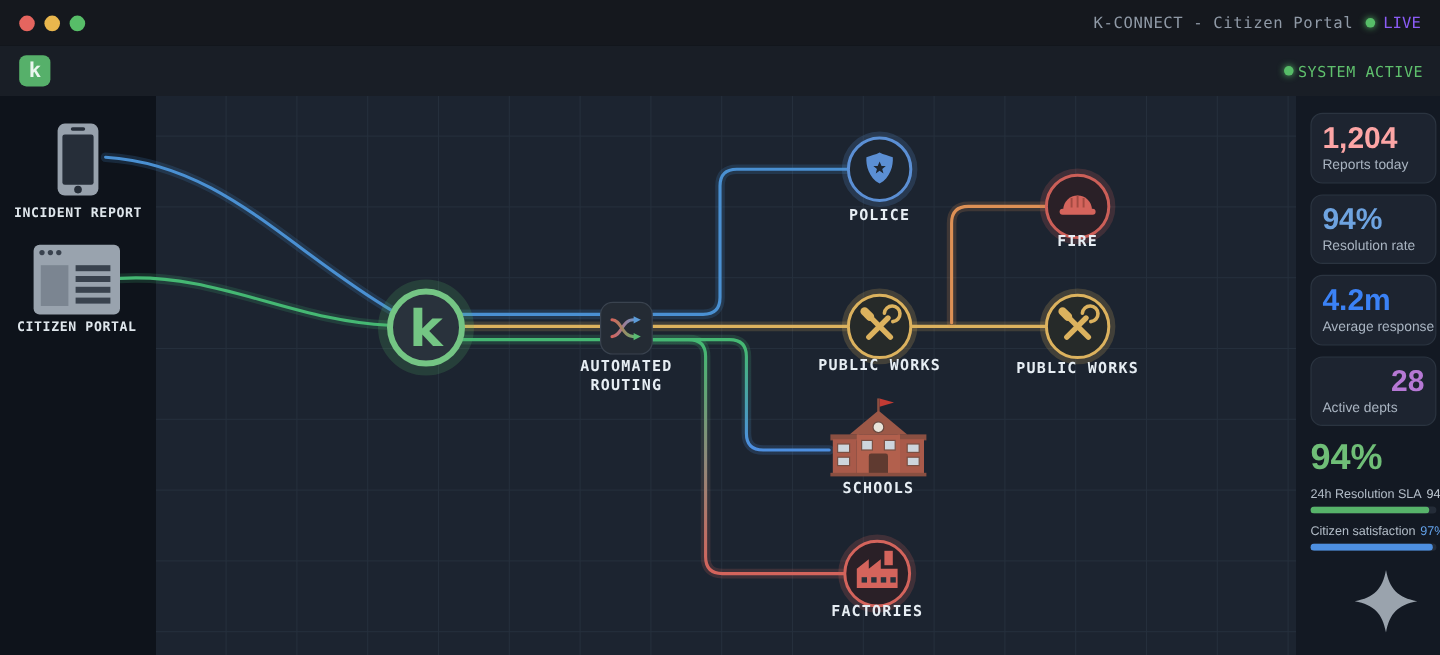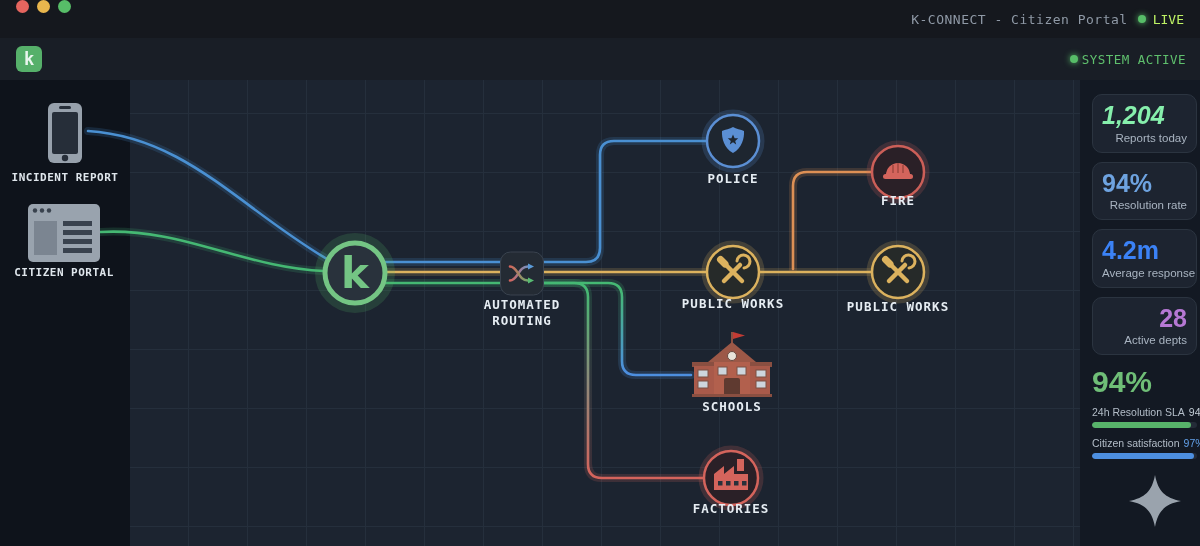--- a/index.html
+++ b/index.html
@@ -1,27 +1,27 @@
 <!DOCTYPE html>
 <html><head>
 <meta charset="utf-8">
 <style>
   html,body{margin:0;padding:0;background:#0b0e13;}
   #app{position:relative;width:1200px;height:546px;overflow:hidden;
        font-family:"DejaVu Sans Mono",monospace;background:#10141c;}
 
   
   .titlebar{position:absolute;left:0;top:0;width:1200px;height:38px;background:#15181e;
-            border-bottom:1px solid #06080b;display:flex;}
+            border-bottom:1px solid #06080b;display:flex;align-items:center;}
   .lights{display:flex;gap:8px;margin-left:16px;}
   .light{width:13px;height:13px;border-radius:50%;}
   .light.red{background:#e5655f;} .light.yellow{background:#e9b64d;} .light.green{background:#57bd68;}
   .titlebar-right{margin-left:auto;display:flex;align-items:center;gap:10px;padding-right:16px;}
   .titlebar-title{color:#8f99a6;font-size:13px;letter-spacing:.5px;}
-  .live{display:flex;align-items:center;gap:7px;color:#bef264;font-size:13px;}
+  .live{display:flex;align-items:center;gap:7px;color:#8b5cf6;font-size:13px;}
   .dot{width:8px;height:8px;border-radius:50%;background:#57bd68;box-shadow:0 0 6px #57bd68;}
 
   
   .appbar{position:absolute;left:0;top:38px;width:1200px;height:42px;background:#191e26;
           border-bottom:1px solid #262c35;display:flex;align-items:center;}
   .logo{width:26px;height:26px;border-radius:6px;background:#56b06a;color:#eaf6ee;
         display:flex;align-items:center;justify-content:center;font-size:17px;font-weight:bold;margin:0 12px 0 16px;}
   .appbar-title{color:#9aa5b1;font-size:13px;letter-spacing:.5px;}
   .appbar-right{margin-left:auto;display:flex;align-items:center;gap:4px;padding-right:14px;
                 color:#5fc06d;font-size:12.5px;letter-spacing:.5px;}
@@ -42,21 +42,21 @@
   .sgf{stroke:url(#gFact);} .sgs{stroke:url(#gSch);}
   .lbl{font:600 12.5px "DejaVu Sans Mono",monospace;fill:#e6edf3;letter-spacing:1px;text-anchor:middle;}
   .lbl-sm{font:600 11px "DejaVu Sans Mono",monospace;fill:#dfe6ec;letter-spacing:.5px;text-anchor:middle;}
 
   
   .sidebar{position:absolute;left:1080px;top:0;width:120px;height:466px;background:#131923;
            box-sizing:border-box;padding:14px 3px 0 12px;font-family:"Liberation Sans",sans-serif;}
   .stat-card{background:#1d2430;border:1px solid #2b3440;border-radius:10px;
              padding:7px 9px 8px 9px;margin-bottom:9px;}
   .stat-value{font-size:25px;font-weight:bold;line-height:1.1;}
-  .stat-label{font-size:11.5px;color:#a9b4c1;margin-top:2px;white-space:nowrap;text-align:right;}
+  .stat-label{font-size:11.5px;color:#a9b4c1;margin-top:2px;white-space:nowrap;}
   .sla{margin-top:12px;}
   .sla-headline{font-size:30px;font-weight:bold;color:#6fbe77;line-height:1;}
   .sla-row{margin-top:9px;}
   .sla-row-top{display:flex;justify-content:space-between;align-items:flex-start;
                font-size:10.5px;color:#b3bdc8;white-space:nowrap;}
   .sla-val{margin-left:4px;}
   .bar{height:6px;border-radius:3px;background:#242c38;margin-top:4px;overflow:hidden;}
   .bar-fill{height:6px;border-radius:3px;}
   .sparkle{position:absolute;left:47px;top:393px;}
 </style>
@@ -280,21 +280,21 @@
           <rect x="-5" y="3" width="4.5" height="4.5" fill="#27303a"></rect>
           <rect x="3" y="3" width="4.5" height="4.5" fill="#27303a"></rect>
           <rect x="11" y="3" width="4.5" height="4.5" fill="#27303a"></rect>
         </g>
         <text class="lbl" x="731" y="433">FACTORIES</text>
       </g>
     </svg>
 
     <aside class="sidebar">
       <div class="stat-card">
-        <div class="stat-value" style="color: #86efac; font-style: italic;">1,204</div>
+        <div class="stat-value" style="color: #fca5a5;">1,204</div>
         <div class="stat-label">Reports today</div>
       </div>
       <div class="stat-card">
         <div class="stat-value" style="color: rgb(110, 163, 224);">94%</div>
         <div class="stat-label">Resolution rate</div>
       </div>
       <div class="stat-card">
         <div class="stat-value" style="color: #3b82f6;">4.2m</div>
         <div class="stat-label">Average response</div>
       </div>

